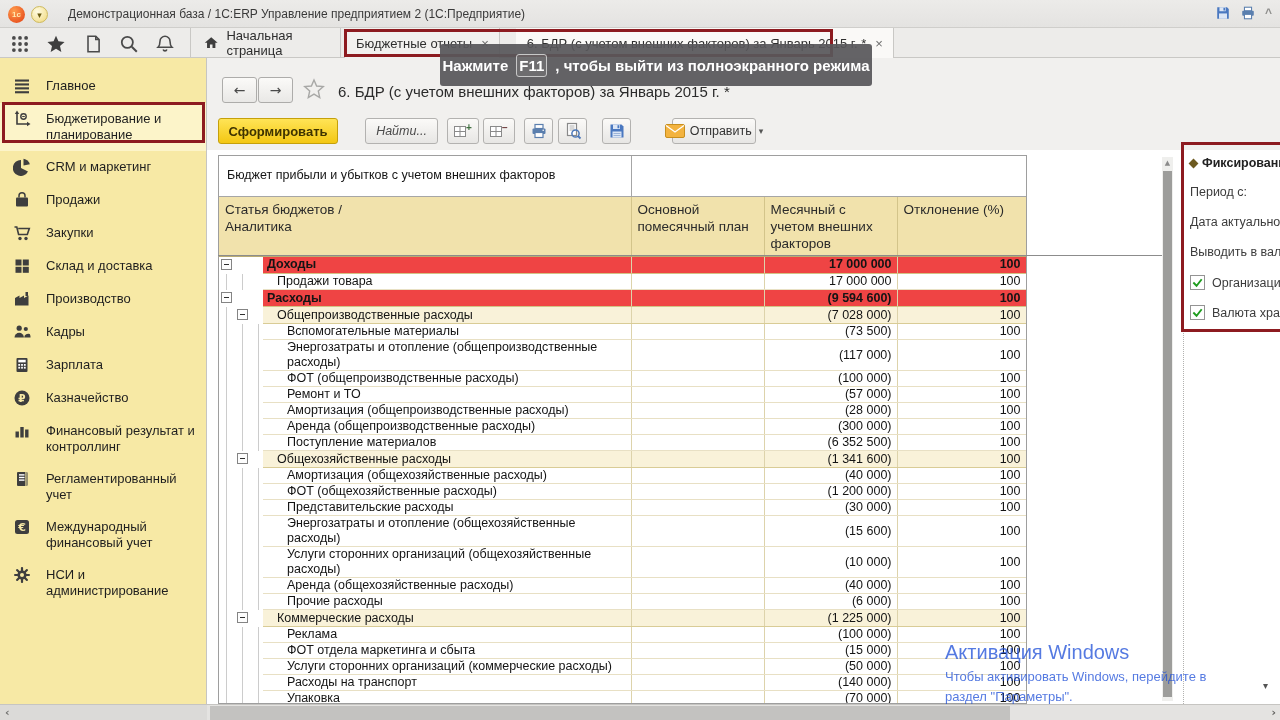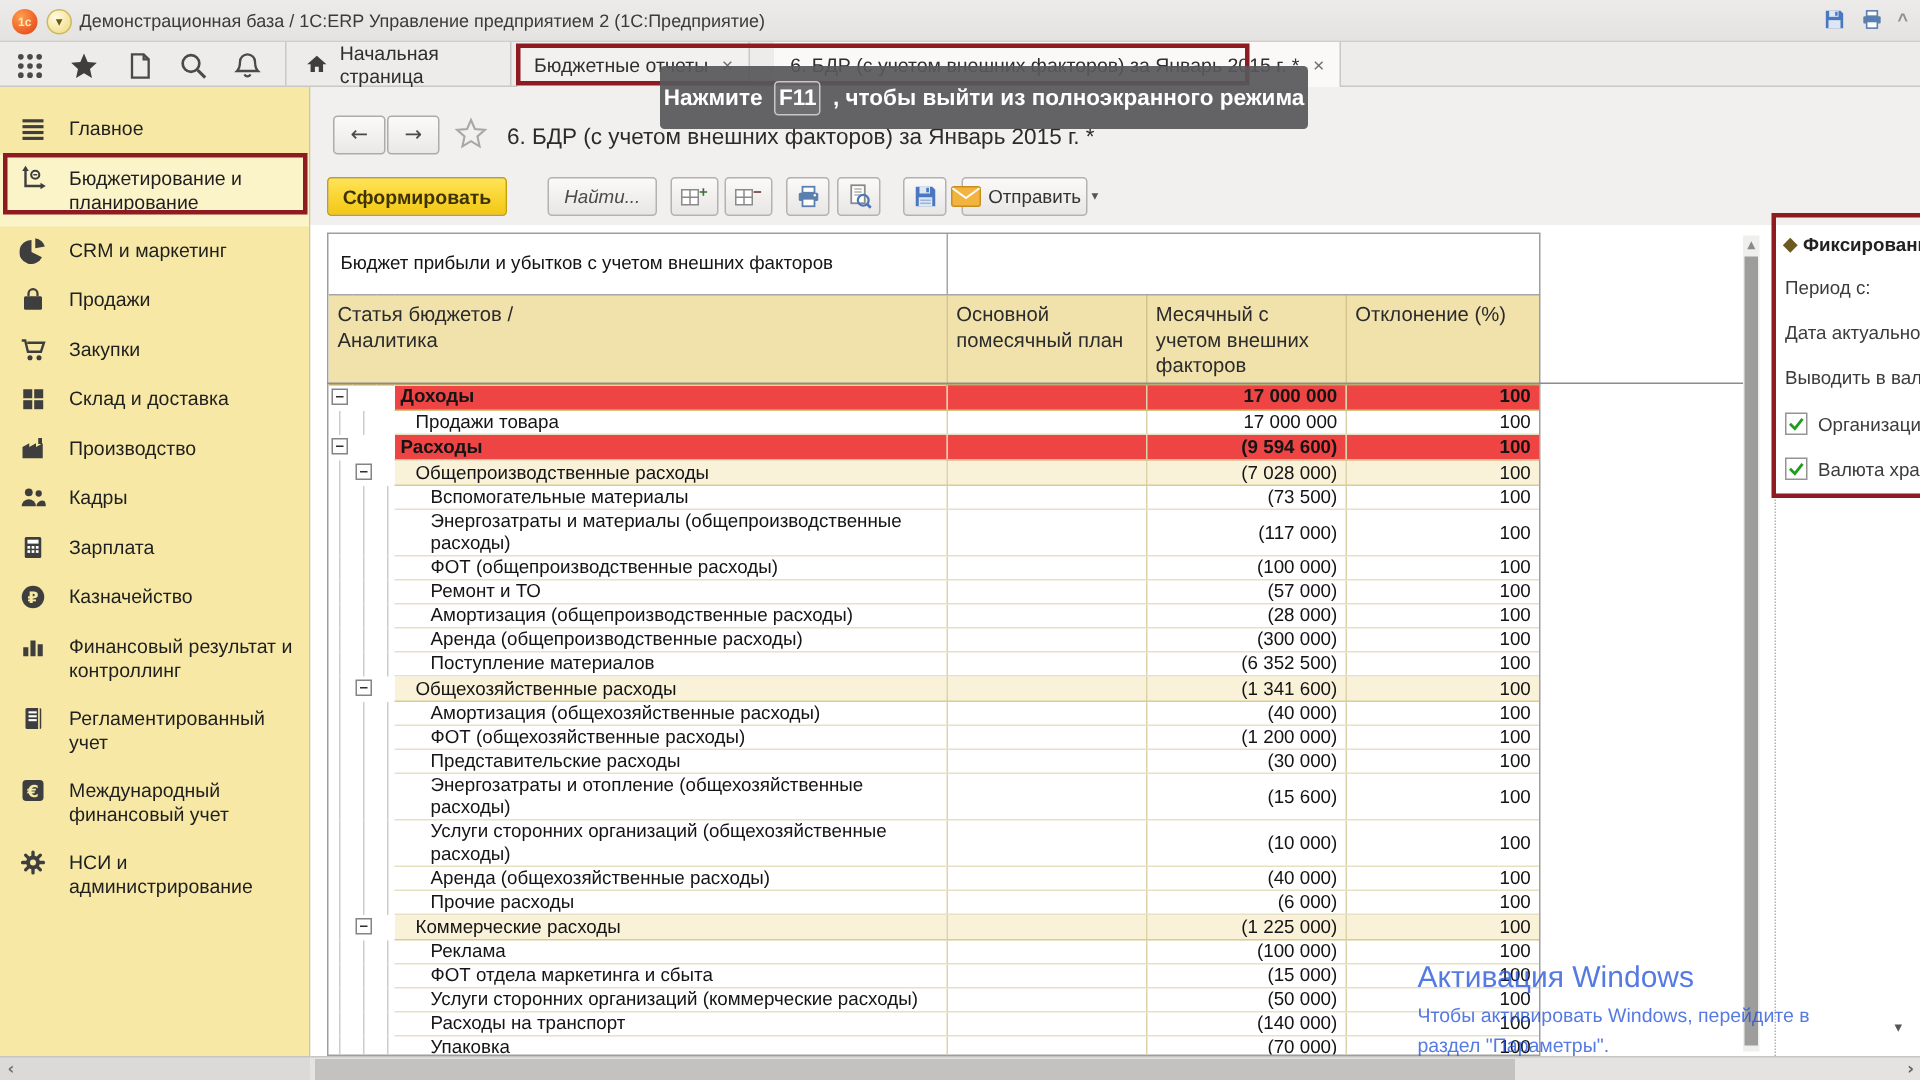--- a/index.html
+++ b/index.html
@@ -11,21 +11,21 @@
   
   .titlebar { position:absolute; left:0; top:0; width:1280px; height:28px;
     background:linear-gradient(#eceBe9,#e4e3e1); border-bottom:1px solid #cfcecb;
     display:flex; align-items:center; }
   .logo1c { position:absolute; left:8px; top:6px; width:17px; height:17px; border-radius:50%;
     background:radial-gradient(circle at 35% 30%,#ff9d4d,#e23d12); color:#ffe9b0; font-size:8px;
     font-weight:bold; display:flex; align-items:center; justify-content:center; }
   .sysmenu { position:absolute; left:31px; top:6px; width:17px; height:17px; border-radius:50%;
     background:radial-gradient(circle at 35% 30%,#fffbe2,#f0d87a); border:1px solid #cdb95e;
     color:#6b5b10; font-size:9px; display:flex; align-items:center; justify-content:center; }
-  .wtitle { position:absolute; left:53px; top:7px; font-size:12px; color:#3a3a3a; }
+  .wtitle { position:absolute; left:68px; top:7px; font-size:12px; color:#3a3a3a; }
   .tb-right { position:absolute; right:8px; top:5px; display:flex; gap:9px; align-items:center; }
   .tb-right .mini { width:16px; height:16px; }
   .tb-chevron { color:#8f8f8d; font-size:12px; font-weight:bold; }
 
   
   .tabbar { position:absolute; left:0; top:28px; width:1280px; height:30px;
     background:#edecea; border-bottom:1px solid #c9c8c5; }
   .tb-iconbtn { position:absolute; top:6px; width:20px; height:18px; }
   .tabsep { position:absolute; top:29px; left:190px; width:1px; height:29px; background:#c9c8c5; }
   .hometab { position:absolute; left:191px; top:28px; width:150px; height:30px;
@@ -61,21 +61,21 @@
     display:flex; align-items:center; justify-content:center; gap:5px; }
   .btn svg { display:block; }
   .btn-generate { left:218px; width:120px; background:linear-gradient(#ffe456,#f3c713);
     border:1px solid #c5a00a; font-weight:bold; color:#3e3300; font-size:13px; }
   .btn-find { left:365px; width:73px; color:#4a4a4a;font-style:italic; }
   .btn-expand { left:447px; width:32px; }
   .btn-collapse { left:483px; width:32px; }
   .btn-print { left:524px; width:29px; }
   .btn-preview { left:558px; width:29px; }
   .btn-save { left:602px; width:29px; }
-  .btn-send { left:641px; width:84px; }
+  .btn-send { left:672px; width:84px; }
   .send-caret { color:#555; font-size:9px; margin-left:2px; }
 
   
   .canvas { position:absolute; left:207px; top:150px; width:1073px; height:554px; background:#fff; }
   .table-wrap { position:absolute; left:218px; top:155px; width:809px; height:549px;
     overflow:hidden; border:1px solid #9e9e9e; background:#fff; z-index:5; }
   table.rep { border-collapse:collapse; table-layout:fixed; width:807px; color:#141414; }
   td.cap { border-bottom:1px solid #a6a6a6; border-right:1px solid #a6a6a6;
     height:40px; padding:4px 8px; font-size:12.5px; vertical-align:middle; }
   td.cap2 { border-bottom:1px solid #a6a6a6; }
@@ -504,21 +504,21 @@
             <td class="t line"></td>
             <td class="c name lvl2">Вспомогательные материалы</td>
             <td class="c num"></td>
             <td class="c num">(73 500)</td>
             <td class="c num">100</td>
           </tr>
           <tr>
             <td class="t line"></td>
             <td class="t line"></td>
             <td class="t line"></td>
-            <td class="c name lvl2">Энергозатраты и материалы (общепроизводственные расходы)</td>
+            <td class="c name lvl2">Энергозатраты и отопление (общепроизводственные расходы)</td>
             <td class="c num"></td>
             <td class="c num">(117 000)</td>
             <td class="c num">100</td>
           </tr>
           <tr>
             <td class="t line"></td>
             <td class="t line"></td>
             <td class="t line"></td>
             <td class="c name lvl2">ФОТ (общепроизводственные расходы)</td>
             <td class="c num"></td>

